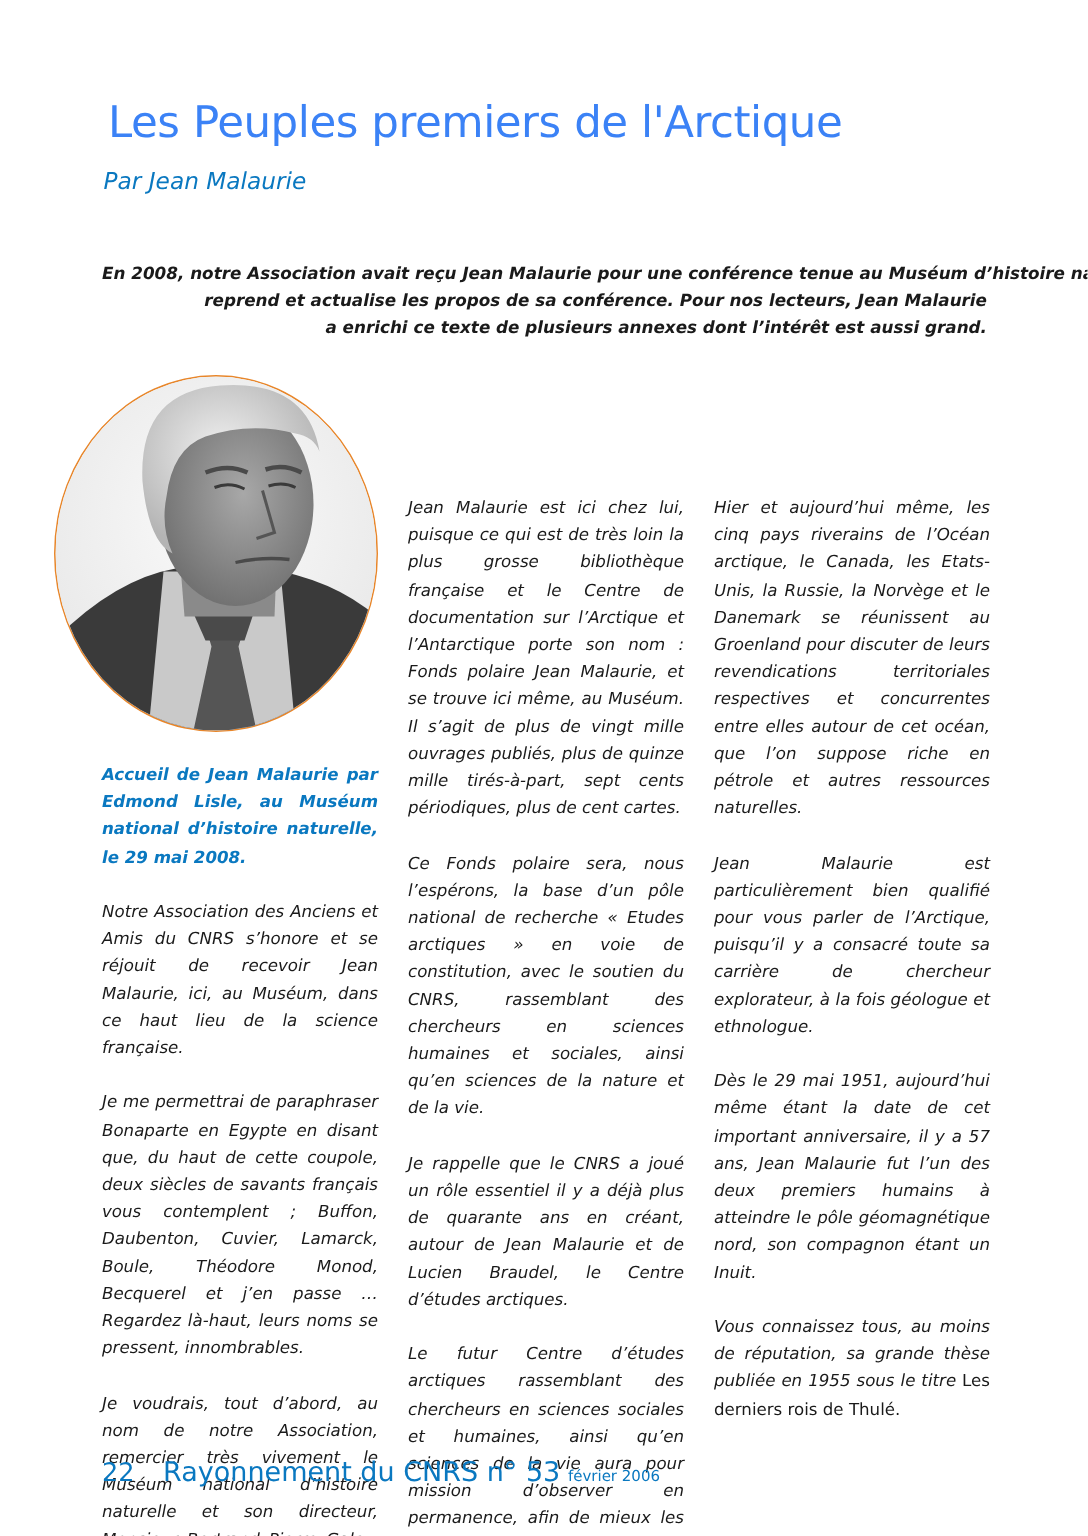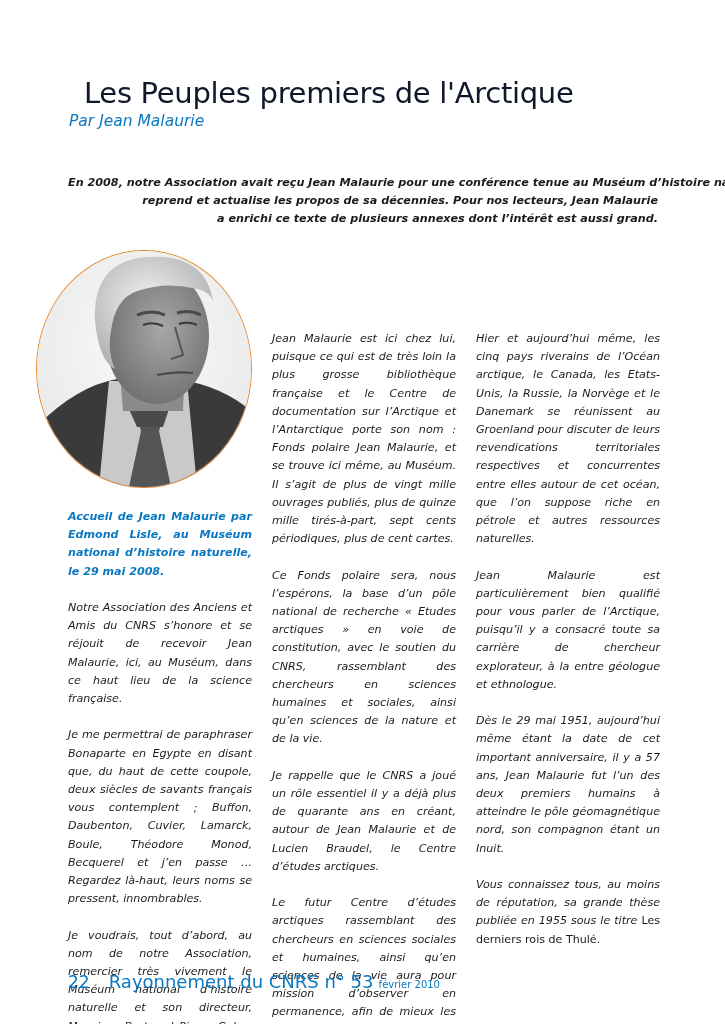--- a/index.html
+++ b/index.html
@@ -1,19 +1,19 @@
 <!DOCTYPE html>
 <html><head>
   <meta charset="utf-8">
   <style>
     html, body { margin: 0; padding: 0; background: #ffffff; }
     body { width: 725px; height: 1024px; position: relative; overflow: hidden;
            font-family: "DejaVu Sans", sans-serif; color: #1a1a1a; }
-    .title { position: absolute; left: 68px; top: 60px; font-size: 29px; color: #0f172a;
-             font-weight: normal; margin: 16px; letter-spacing: -0.3px; white-space: nowrap;
+    .title { position: absolute; left: 68px; top: 60px; font-size: 29px; color: #3b82f6;
+             font-weight: normal; margin: 4px; letter-spacing: -0.3px; white-space: nowrap;
              font-family: "DejaVu Sans", sans-serif; }
     .byline { position: absolute; left: 69px; top: 112px; font-size: 15.5px; color: #0a78c0;
               font-style: italic; font-weight: normal; white-space: nowrap; text-align: right; }
     .intro { position: absolute; top: 174px; right: 67px; width: 590px; }
     .intro .ln { display: block; text-align: right; font-size: 11.2px; font-weight: bold;
                  font-style: italic; line-height: 18.2px; white-space: nowrap; color: #1a1a1a; }
     .portrait { position: absolute; left: 36px; top: 250px; width: 214px; height: 236px;
                 border: 1.5px solid #e8862a; border-radius: 50%; overflow: hidden; background: #f4f4f4; }
     .col { position: absolute; font-style: italic; font-size: 11.1px; line-height: 18.2px;
            text-align: justify; color: #1a1a1a; }
@@ -29,21 +29,21 @@
     .footer .date { font-size: 10px; }
   </style>
 </head>
 <body>
 
 <h1 class="title">Les Peuples premiers de l'Arctique</h1>
 <div class="byline">Par Jean Malaurie</div>
 
 <div class="intro">
   <span class="ln">En 2008, notre Association avait reçu Jean Malaurie pour une conférence tenue au Muséum d’histoire naturelle.</span>
-  <span class="ln">reprend et actualise les propos de sa décennies. Pour nos lecteurs, Jean Malaurie</span>
+  <span class="ln">reprend et actualise les propos de sa conférence. Pour nos lecteurs, Jean Malaurie</span>
   <span class="ln">a enrichi ce texte de plusieurs annexes dont l’intérêt est aussi grand.</span>
 </div>
 
 <div class="portrait">
   <svg width="214" height="236" viewBox="0 0 214 236">
     <defs>
       <radialGradient id="bg" cx="50%" cy="40%" r="70%">
         <stop offset="0%" stop-color="#fafafa"></stop>
         <stop offset="100%" stop-color="#e6e6e6"></stop>
       </radialGradient>
@@ -90,23 +90,23 @@
 
 <div class="col col2">
   <p>Jean Malaurie est ici chez lui, puisque ce qui est de très loin la plus grosse bibliothèque française et le Centre de documentation sur l’Arctique et l’Antarctique porte son nom : Fonds polaire Jean Malaurie, et se trouve ici même, au Muséum. Il s’agit de plus de vingt mille ouvrages publiés, plus de quinze mille tirés-à-part, sept cents périodiques, plus de cent cartes.</p>
   <p>Ce Fonds polaire sera, nous l’espérons, la base d’un pôle national de recherche « Etudes arctiques » en voie de constitution, avec le soutien du CNRS, rassemblant des chercheurs en sciences humaines et sociales, ainsi qu’en sciences de la nature et de la vie.</p>
   <p>Je rappelle que le CNRS a joué un rôle essentiel il y a déjà plus de quarante ans en créant, autour de Jean Malaurie et de Lucien Braudel, le Centre d’études arctiques.</p>
   <p>Le futur Centre d’études arctiques rassemblant des chercheurs en sciences sociales et humaines, ainsi qu’en sciences de la vie aura pour mission d’observer en permanence, afin de mieux les comprendre, les changements majeurs qui s’opèrent dans l’Arctique et dont les conséquences nous affecteront tous au cours des prochaines décennies. Il s’agit tout d’abord du réchauffement climatique et de la fonte de</p>
 </div>
 
 <div class="col col3">
   <p>Hier et aujourd’hui même, les cinq pays riverains de l’Océan arctique, le Canada, les Etats-Unis, la Russie, la Norvège et le Danemark se réunissent au Groenland pour discuter de leurs revendications territoriales respectives et concurrentes entre elles autour de cet océan, que l’on suppose riche en pétrole et autres ressources naturelles.</p>
-  <p>Jean Malaurie est particulièrement bien qualifié pour vous parler de l’Arctique, puisqu’il y a consacré toute sa carrière de chercheur explorateur, à la entre géologue et ethnologue.</p>
+  <p>Jean Malaurie est particulièrement bien qualifié pour vous parler de l’Arctique, puisqu’il y a consacré toute sa carrière de chercheur explorateur, à la fois géologue et ethnologue.</p>
   <p>Dès le 29 mai 1951, aujourd’hui même étant la date de cet important anniversaire, il y a 57 ans, Jean Malaurie fut l’un des deux premiers humains à atteindre le pôle géomagnétique nord, son compagnon étant un Inuit.</p>
   <p><span>Vous connaissez tous, au moins de réputation, sa grande thèse publiée en 1955 sous le titre </span><span class="roman">Les derniers rois de Thulé</span><span class="roman">.</span></p>
 
 </div>
 
 <div class="footer">
   <span class="pg">22</span>
   <span class="pub">Rayonnement du CNRS n° 53</span>
-  <span class="date">février 2010</span>
+  <span class="date">février 2006</span>
 </div>
 
 </body></html>

